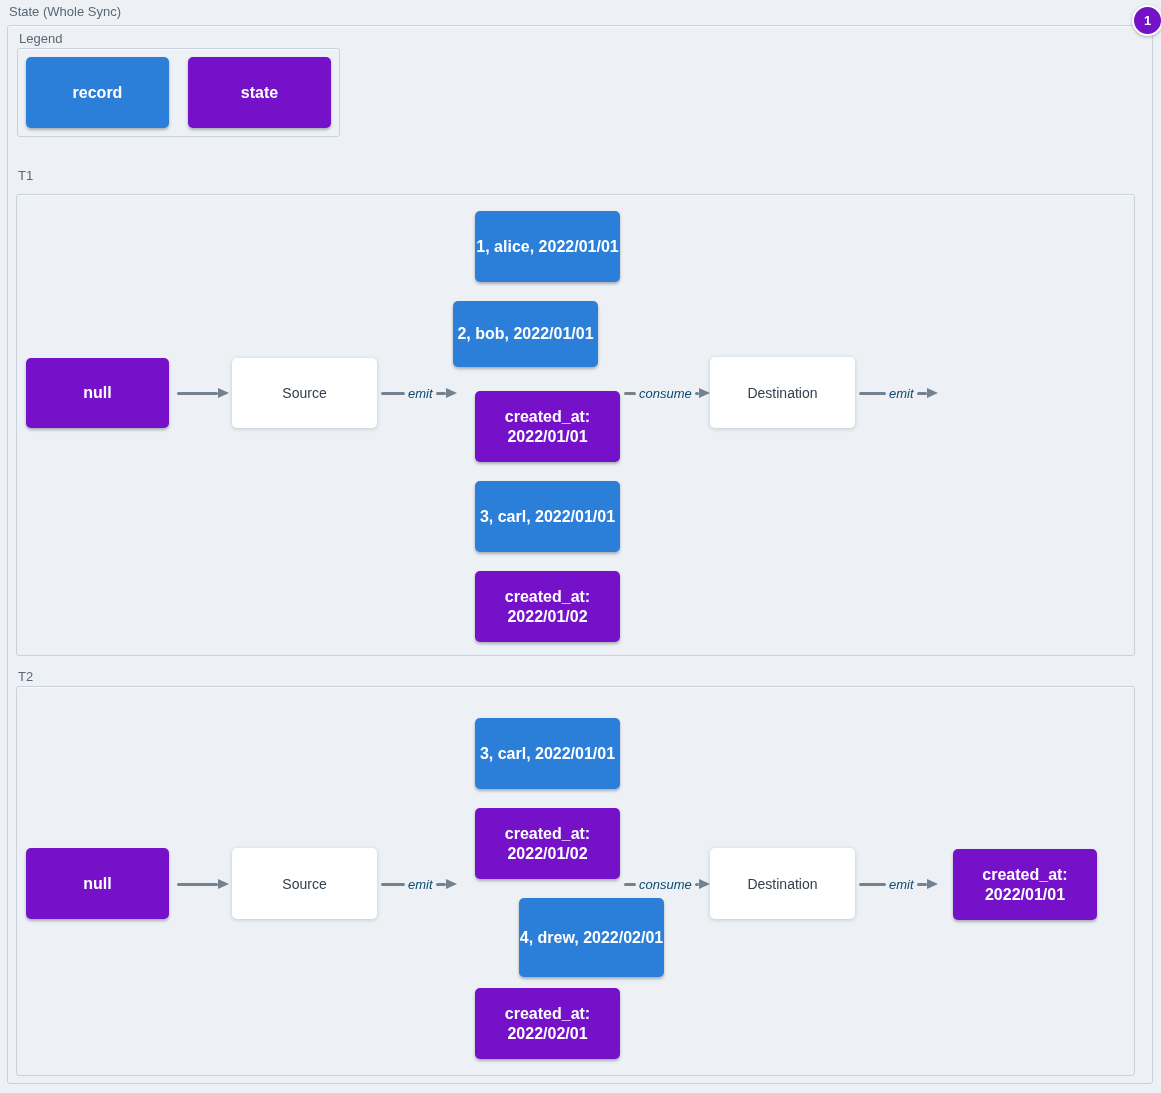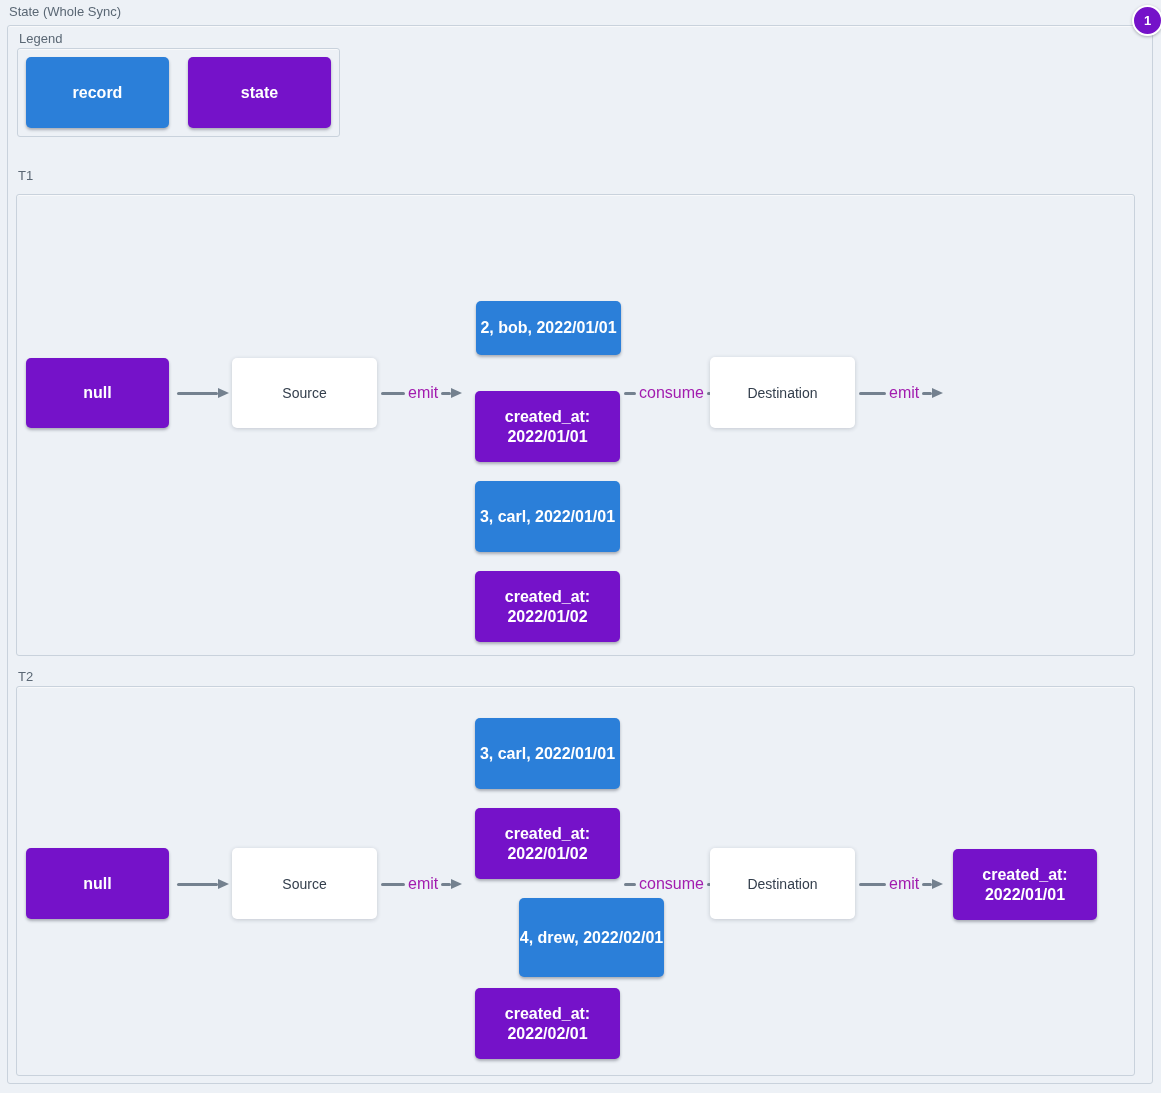--- a/index.html
+++ b/index.html
@@ -42,21 +42,21 @@
   .node.plain  {
     background:#ffffff; color:#333e4c;
     font-weight:400; font-size:14px;
     box-shadow:0 1px 4px rgba(30,40,60,.20);
   }
 
   
   .connector {
     position:absolute; height:12px;
     display:flex; align-items:center;
-    color:#a21caf; font-size:16px; white-space:nowrap;
+    color:#0c4a6e; font-size:13px; white-space:nowrap;font-style:italic;
   }
   .cline { height:3px; background:var(--arrow,#74818f); border-radius:2px; flex:0 0 auto; }
   .clabel { margin:0 3px; flex:0 0 auto; }
   .chead {
     width:0; height:0; flex:0 0 auto;
     border-top:5px solid transparent;
     border-bottom:5px solid transparent;
     border-left:11px solid var(--arrow,#74818f);
   }
 
@@ -100,21 +100,22 @@
 
   <div class="node plain" style="left:232px; top:358px; width:145px; height:70px;">Source</div>
 
   <div class="connector" style="left:381px; top:387px;">
     <span class="cline" style="width:24px"></span>
     <span class="clabel">emit</span>
     <span class="cline" style="width:10px"></span>
     <span class="chead"></span>
   </div>
 
-  <div class="node record" style="left:476px; top:301px; width:145px; height:54px;text-align:right;">2, bob, 2022/01/01</div>
+  <div class="node record" style="left:475px; top:211px; width:145px; height:71px;">1, alice, 2022/01/01</div>
+  <div class="node record" style="left:453px; top:301px; width:145px; height:66px;text-align:right;">2, bob, 2022/01/01</div>
   <div class="node state" style="left:475px; top:391px; width:145px; height:71px;">created_at:
 2022/01/01</div>
   <div class="node record" style="left:475px; top:481px; width:145px; height:71px;">3, carl, 2022/01/01</div>
   <div class="node state" style="left:475px; top:571px; width:145px; height:71px;">created_at:
 2022/01/02</div>
 
   <div class="connector" style="left:624px; top:387px;">
     <span class="cline" style="width:12px"></span>
     <span class="clabel">consume</span>
     <span class="cline" style="width:4px"></span>

